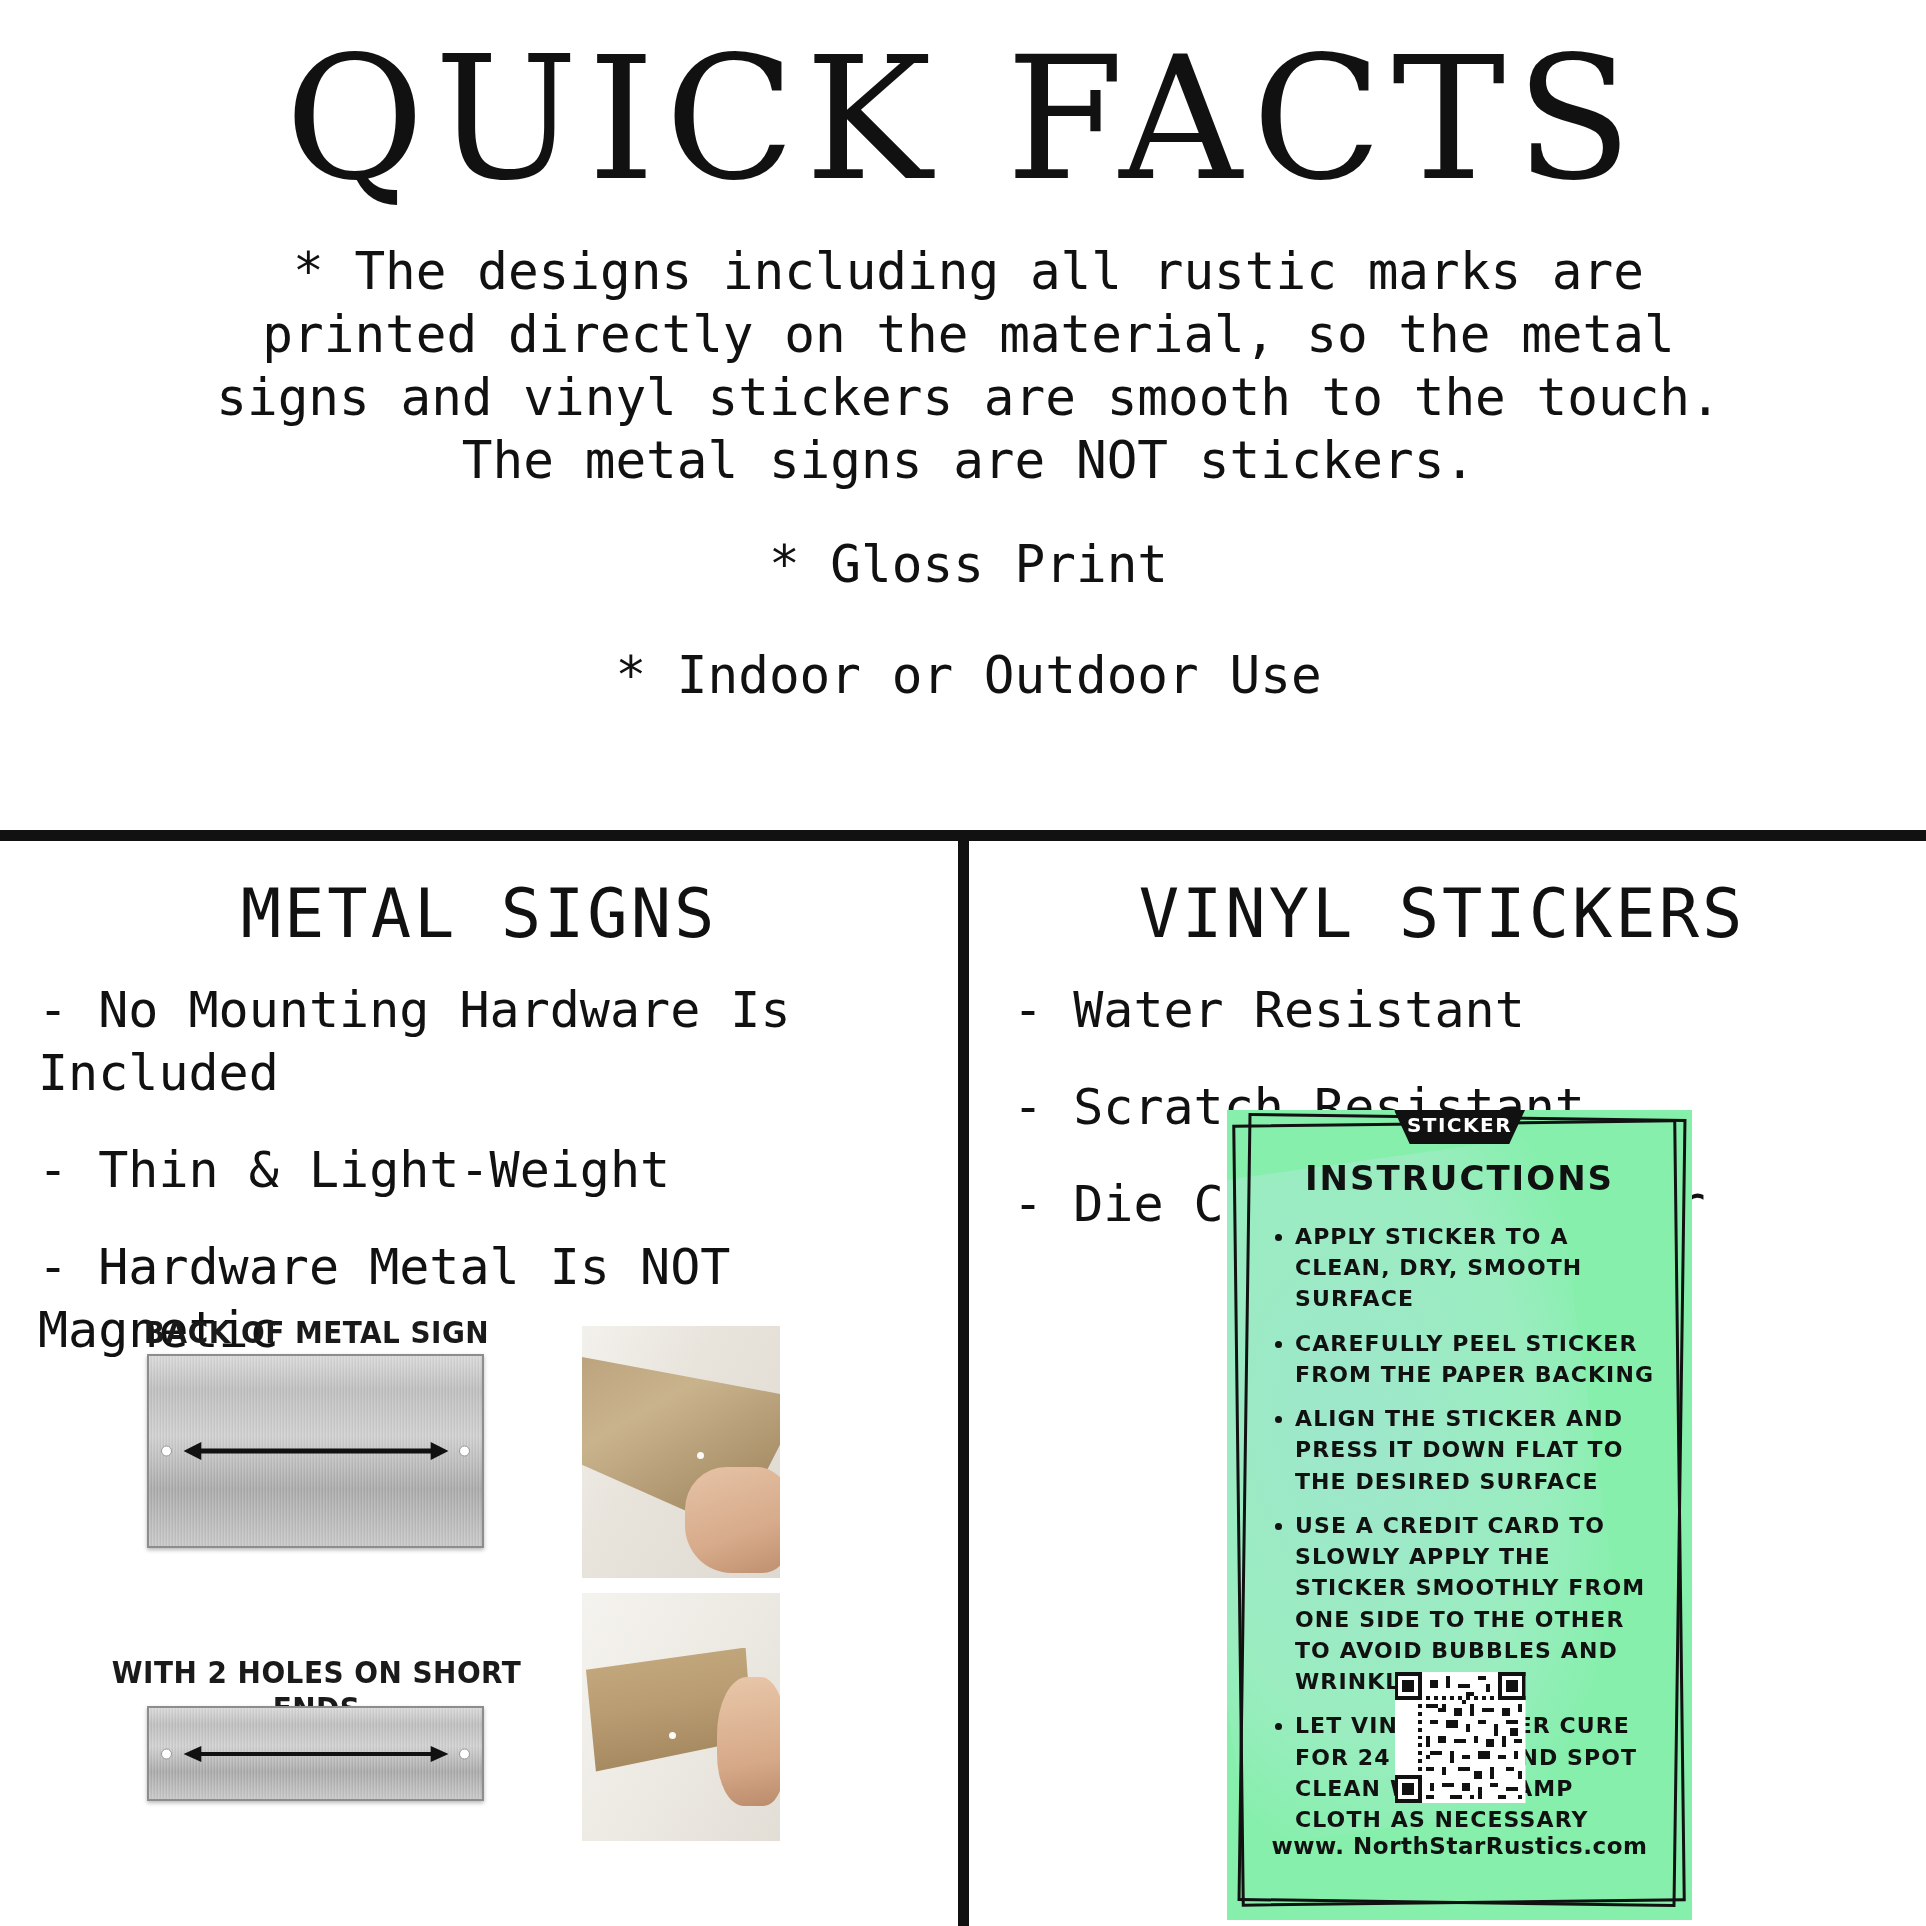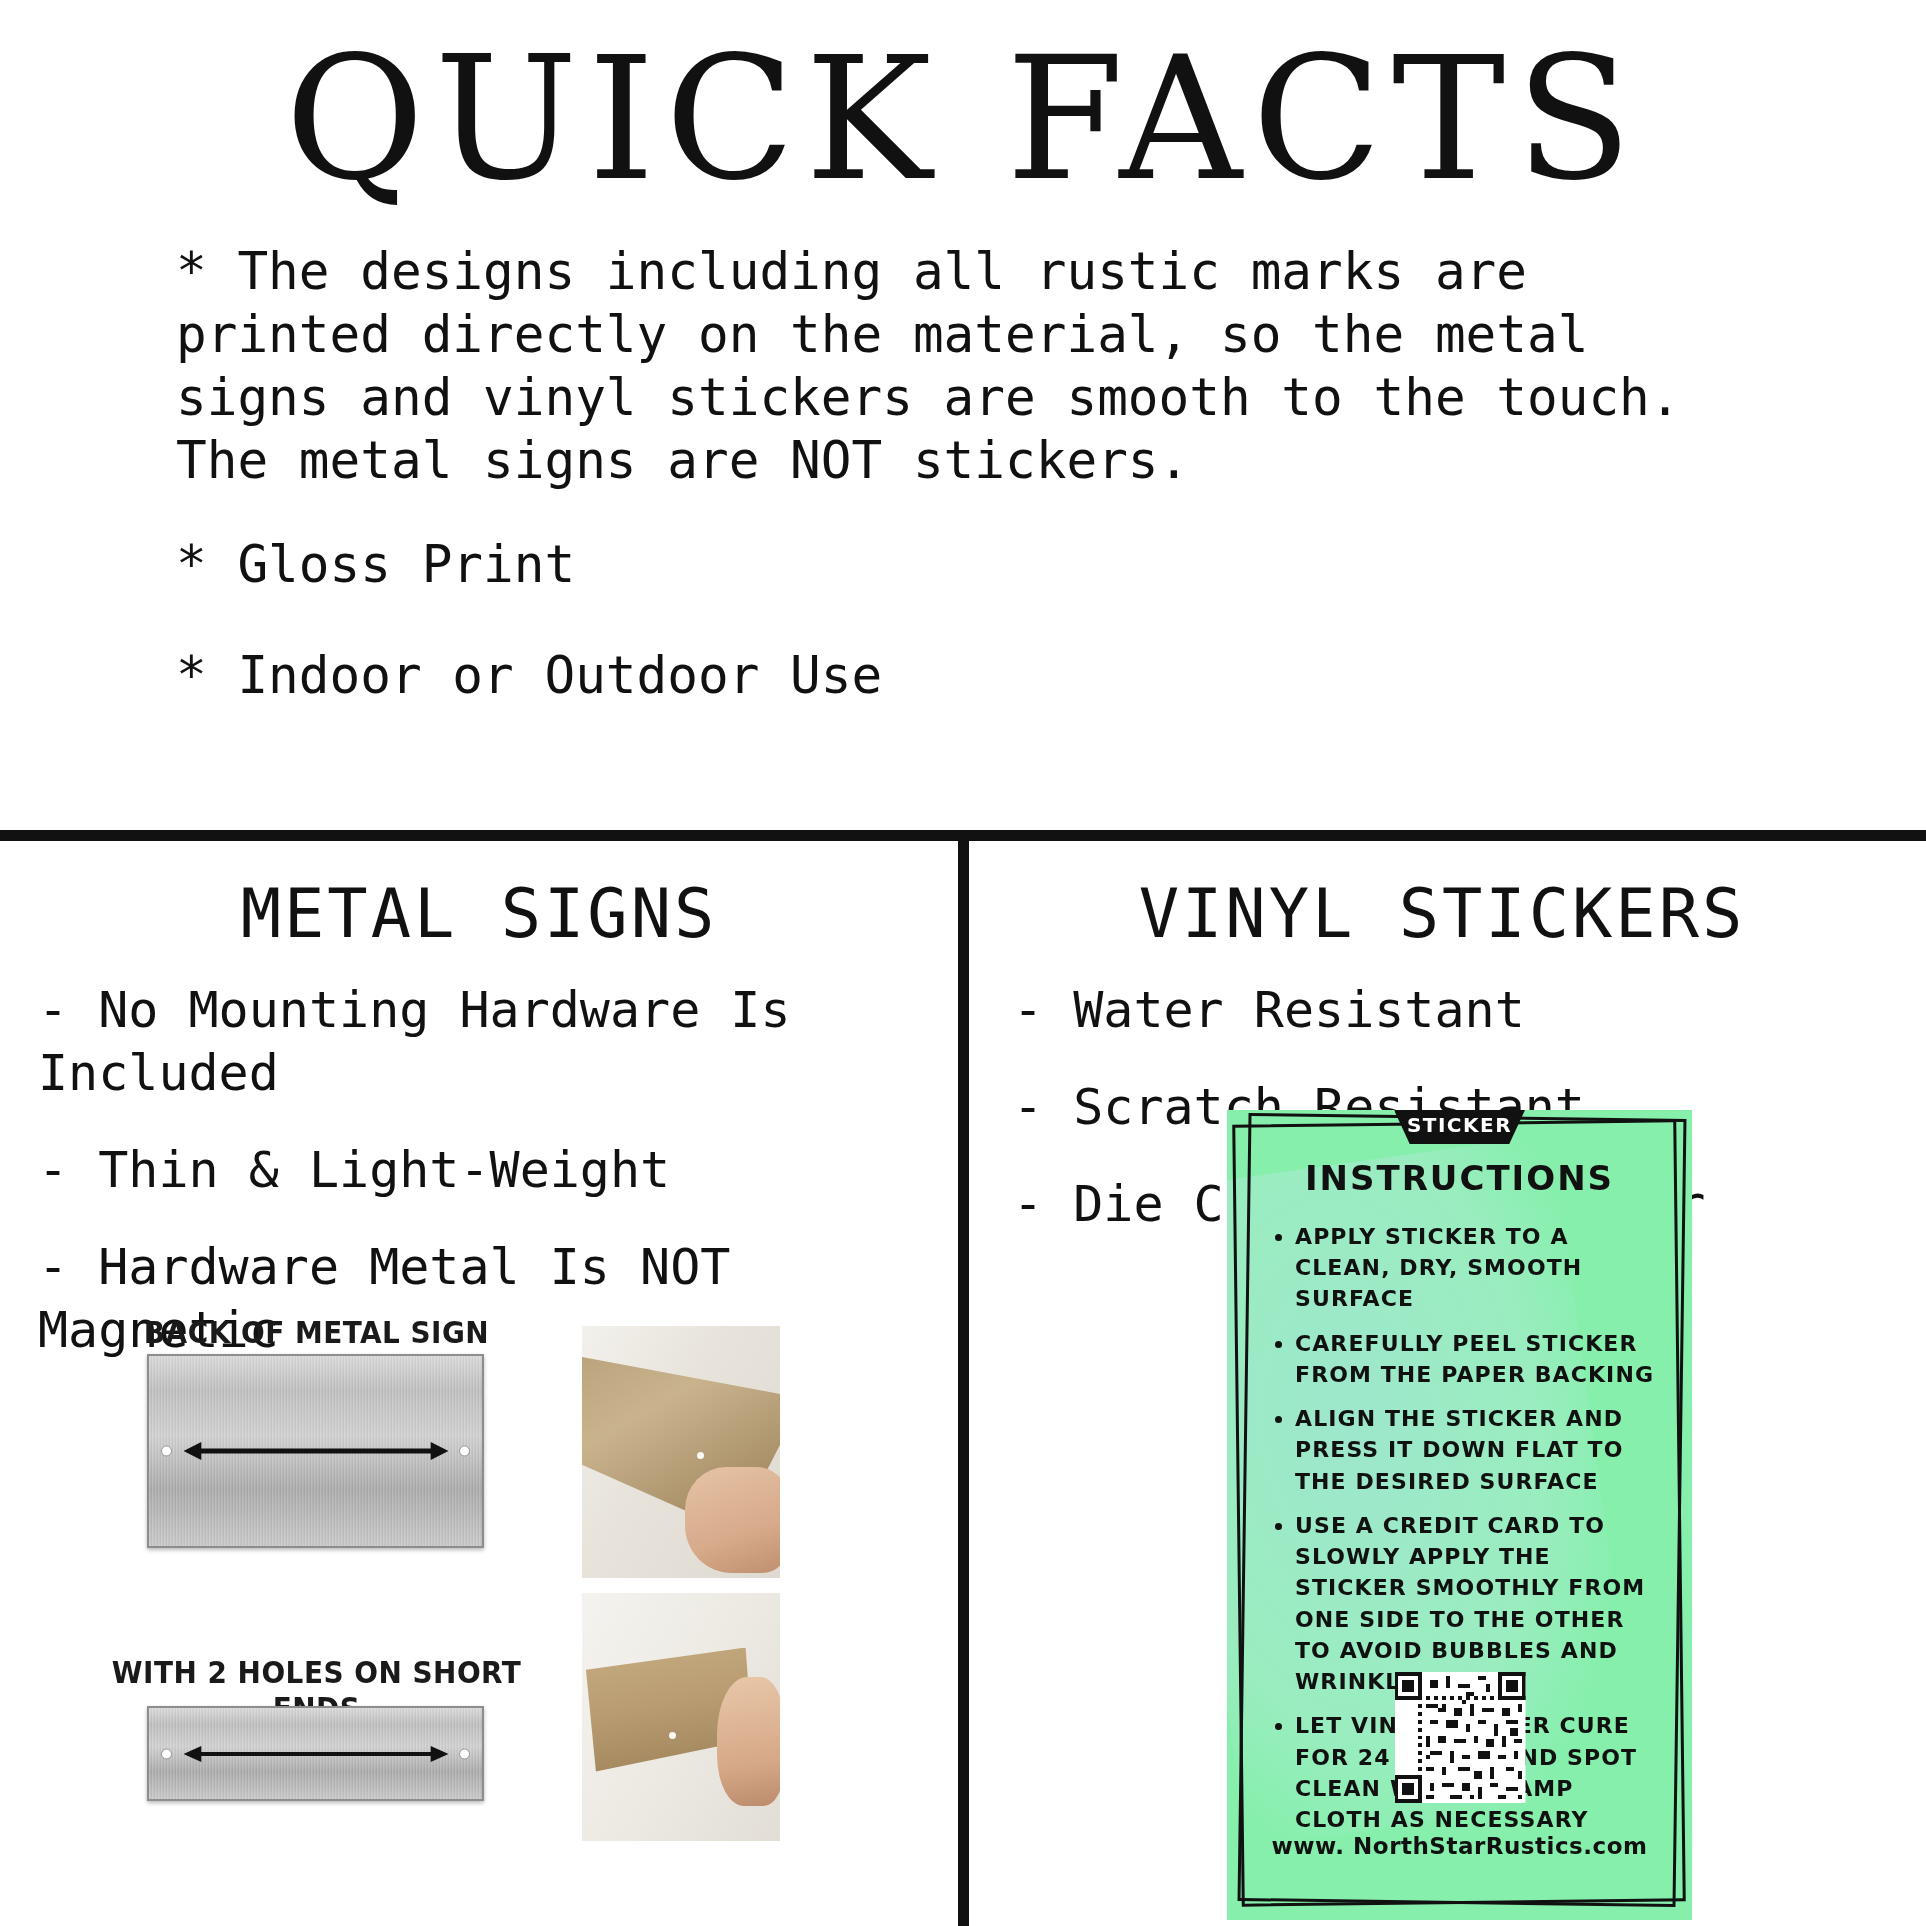--- a/index.html
+++ b/index.html
@@ -33,20 +33,21 @@
     letter-spacing: 10px;
     text-align: center;
     font-weight: 400;
     line-height: 1.08;
     margin: 18px 0 28px 0;
     white-space: nowrap;
   }
 
   .facts {
     padding: 0 166px 0 176px;
+    text-align: center;
   }
 
   .fact-block {
     font-family: "DejaVu Sans Mono", monospace;
     font-size: 51px;
     line-height: 1.24;
     letter-spacing: 0px;
     margin-bottom: 40px;
   }
   .fact-block.single { margin-bottom: 48px; }

